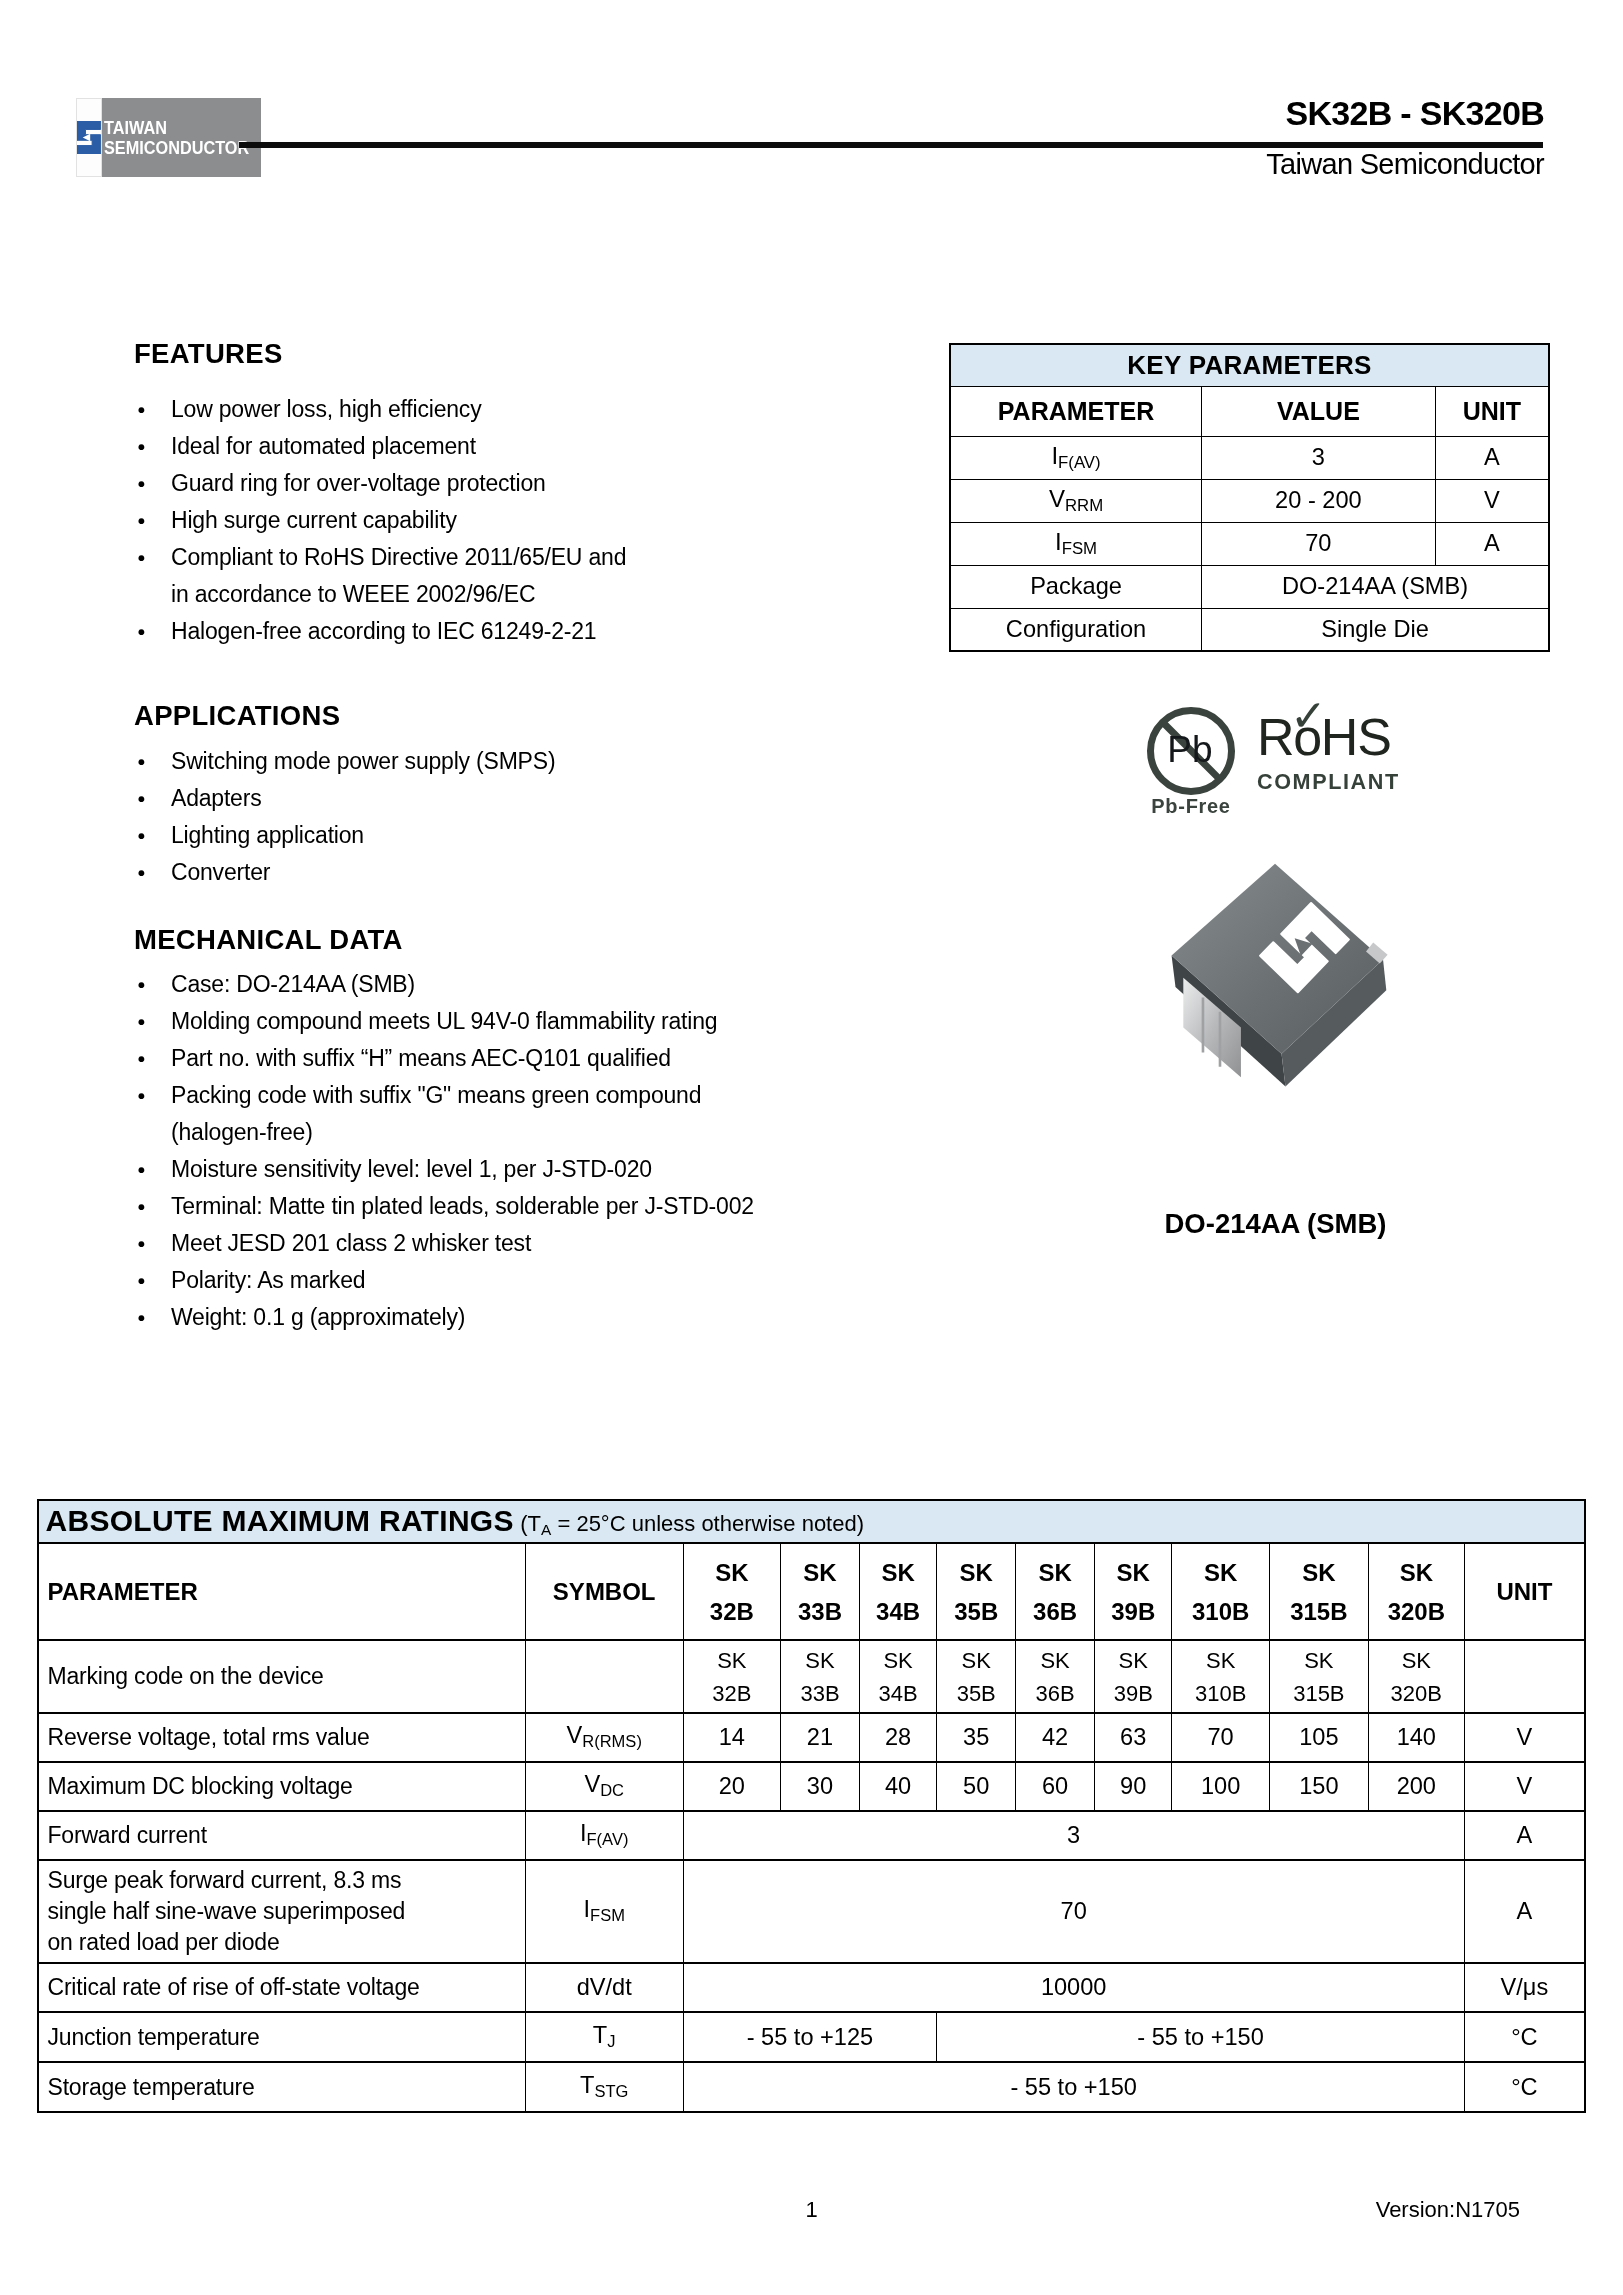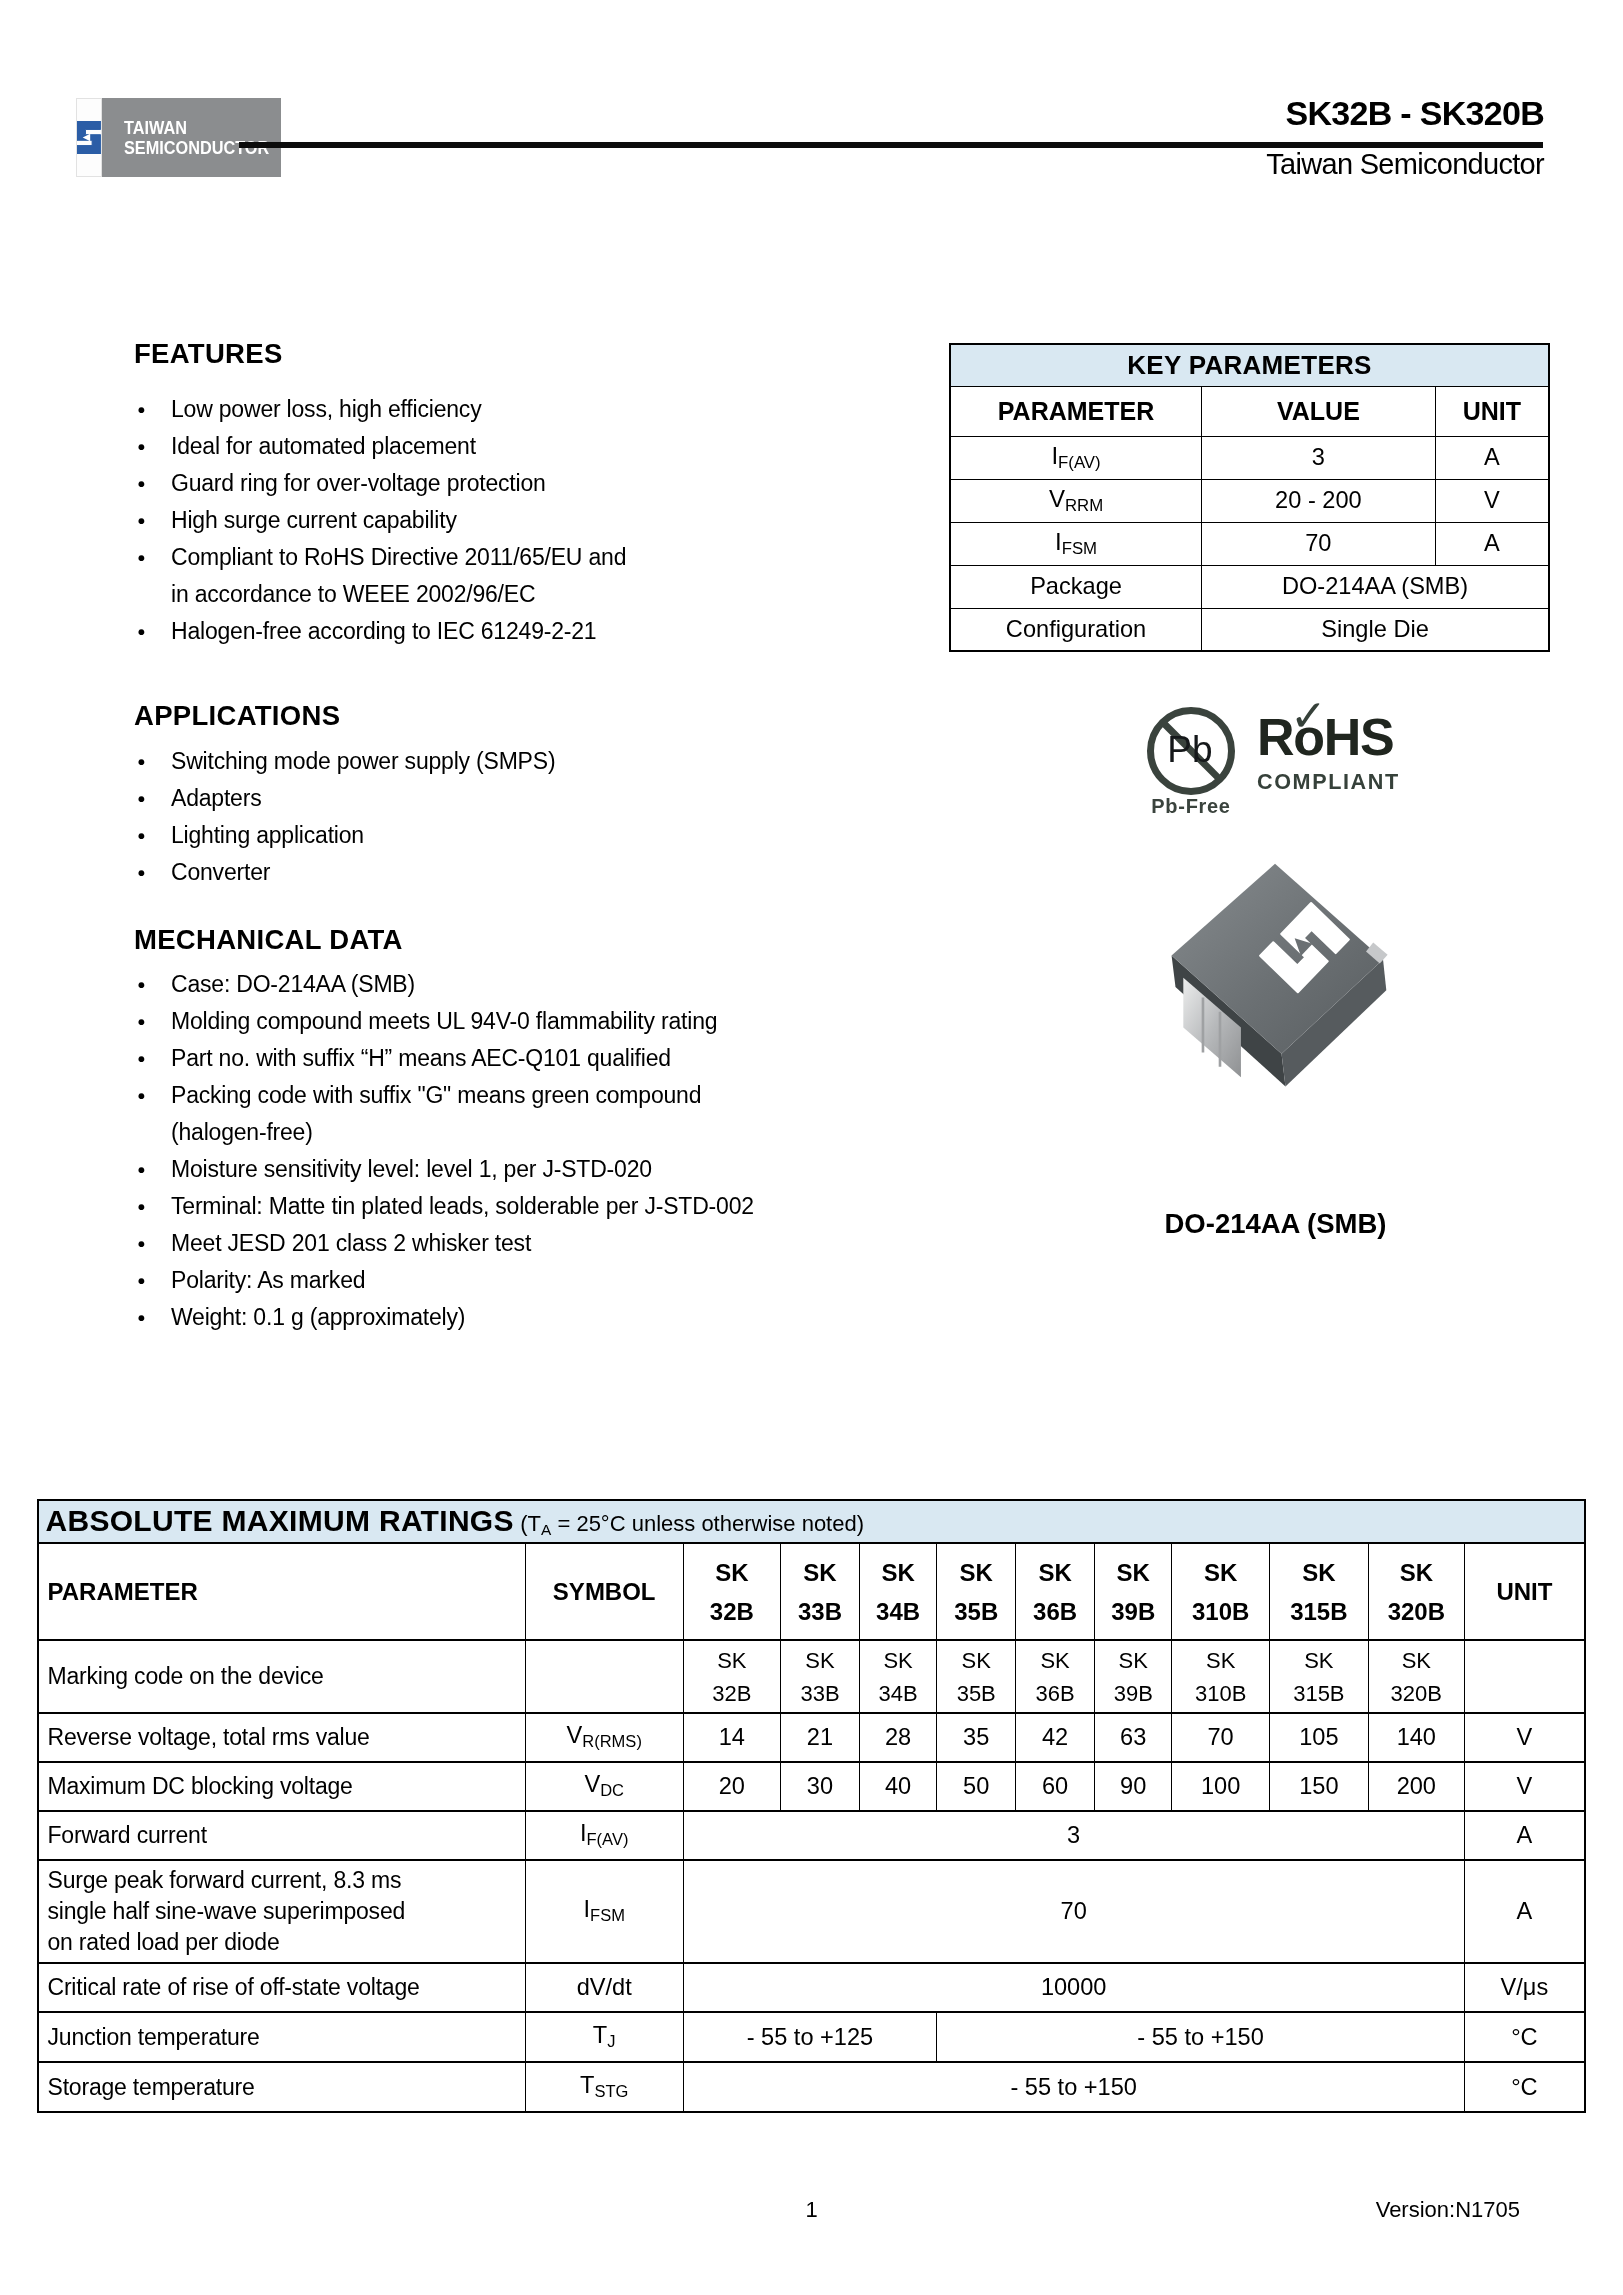--- a/index.html
+++ b/index.html
@@ -7,21 +7,21 @@
   .page {
     position:relative; width:1623px; height:2295px; background:#ffffff;
     font-family:"Liberation Sans","DejaVu Sans",sans-serif; color:#000;
     margin:0 auto; overflow:hidden;
   }
   sub { font-size:70%; vertical-align:-22%; }
 
   
   .logo { position:absolute; left:76px; top:98px; width:164px; height:79px; display:flex; }
   .logo-white { width:37px; background:#fdfdfd; border:0.7px solid #e2e2e2; display:flex; align-items:center; justify-content:center; }
-  .logo-gray { flex:1; background:#8b8d8f; color:#fff; display:flex; flex-direction:column; justify-content:center; padding-left:22px; }
+  .logo-gray { flex:1; background:#8b8d8f; color:#fff; display:flex; flex-direction:column; justify-content:center; padding-left:2px; }
   .logo-gray span { font-weight:bold; font-size:17.7px; line-height:20px; transform:scaleX(0.92); transform-origin:left center; white-space:nowrap; }
   .header-rule { position:absolute; left:239px; top:142px; width:1304px; height:5.9px; background:#0c0c0c; }
   .part-range { position:absolute; top:94px; right:79px; font-size:34px; font-weight:bold; letter-spacing:-0.7px; }
   .company { position:absolute; top:148px; right:79px; font-size:29px; letter-spacing:-0.7px; }
 
   .doc-title { position:absolute; top:249px; left:0; width:100%; text-align:center; font-size:38px; font-weight:bold; letter-spacing:-0.7px; }
 
   
   .section-heading { position:absolute; font-size:27.5px; font-weight:bold; letter-spacing:0.3px; }
   #features-heading { left:134px; top:338px; }
@@ -42,21 +42,21 @@
   .kp .kp-head th { font-size:25px; font-weight:bold; height:50px; }
   .kp td { font-size:23.6px; height:43px; }
   .kp .sym { font-size:24px; }
 
   
   .pb-badge { position:absolute; left:1147px; top:707px; width:88px; height:88px; border:7.9px solid #3a433d; border-radius:50%; }
   .pb-badge .pb-text { position:absolute; left:0; top:0; width:72px; height:72px; display:flex; align-items:center; justify-content:center; font-weight:normal; font-size:37px; color:#15181a; }
   .pb-badge .slash { position:absolute; left:33px; top:-3.9px; width:7.2px; height:80px; background:#3a433d; transform:rotate(-45deg); }
   .pb-free-label { position:absolute; left:1134px; top:795px; width:114px; text-align:center; font-weight:bold; font-size:20px; color:#3a433d; letter-spacing:0.7px; }
   .rohs { position:absolute; left:1257px; top:710px; width:170px; }
-  .rohs-line { position:relative; font-weight:bold; font-size:52px; line-height:55px; color:#20261f; letter-spacing:-1.3px; }
+  .rohs-line { position:relative; font-weight:normal; font-size:52px; line-height:55px; color:#20261f; letter-spacing:-1.3px; }
   .rohs-check { position:absolute; left:33px; top:-22px; font-size:44px; font-weight:bold; color:#36413a; }
   .rohs-check::before { content:"✓"; }
   .rohs-compliant { margin-top:3.9px; font-weight:bold; font-size:21.6px; letter-spacing:1.6px; color:#36413a; }
 
   
   .pkg { position:absolute; left:1157px; top:856px; }
   .pkg-caption { position:absolute; left:1122px; top:1208px; width:307px; text-align:center; font-weight:bold; font-size:27.5px; }
 
   
   table.amr { position:absolute; left:37px; top:1499px; width:1549px; border-collapse:collapse; table-layout:fixed; border:2.6px solid #000;padding-left:24px; }

